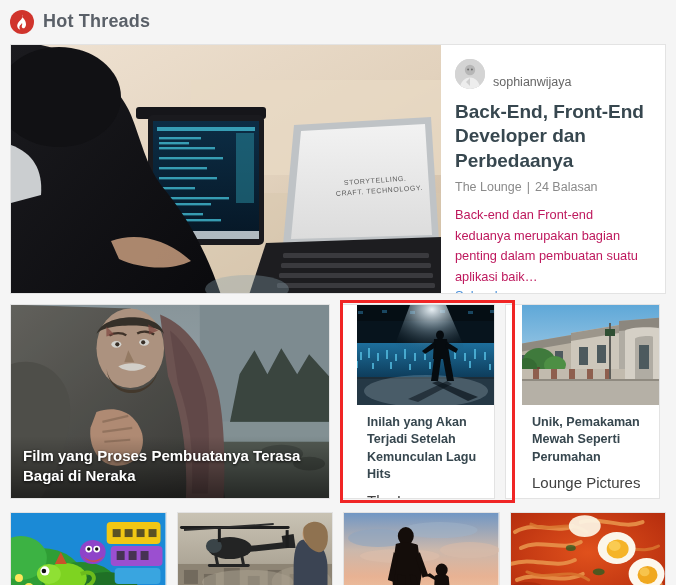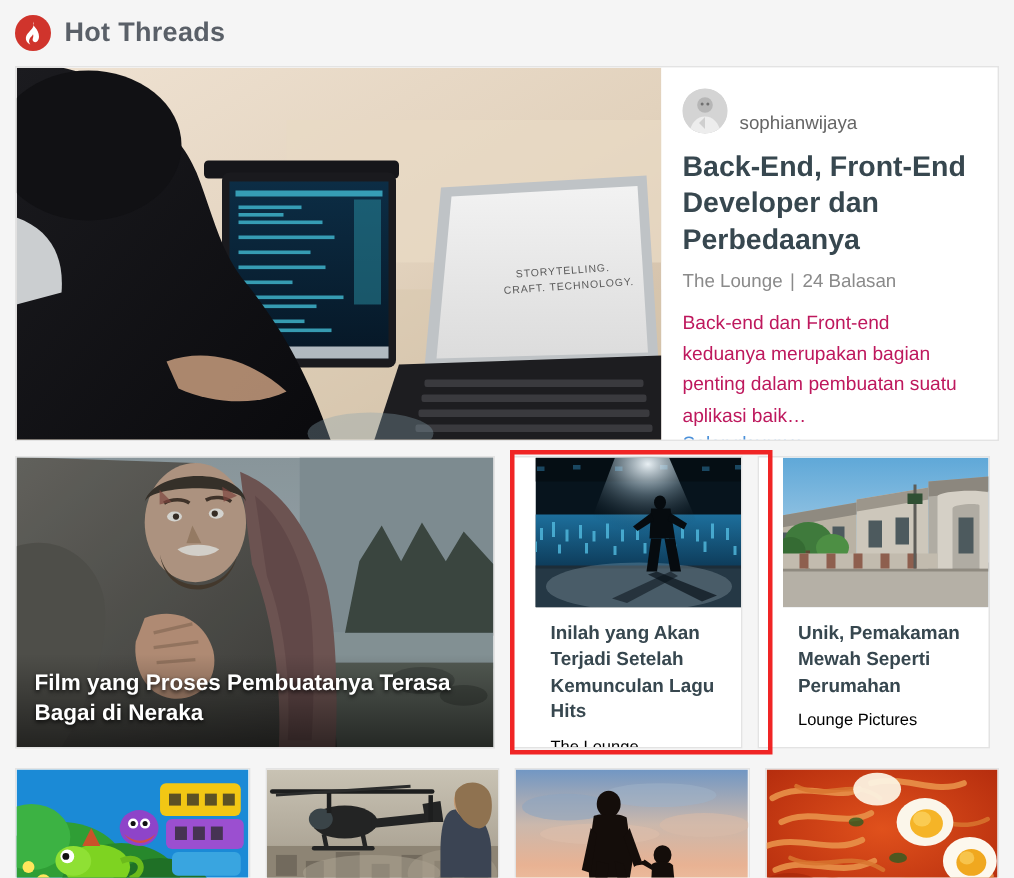--- a/index.html
+++ b/index.html
@@ -98,21 +98,21 @@
     flex: 0 0 155px; height: 195px;
     background: #fff; border: 1px solid #e3e3e3;
     display: flex; flex-direction: column; overflow: hidden; padding-left: 16px;
   }
   .mid-card .thumb { width: 100%; height: 100px; overflow: hidden; flex: 0 0 100px; }
   .mid-card .body { padding: 9px 10px 0 10px; }
   .mid-card .ct {
     font-size: 12.6px; font-weight: bold; line-height: 1.38; color: #37474f;
     margin-bottom: 8px;
   }
-  .mid-card .cs { font-size: 11px; color: #000000; }
+  .mid-card .cs { font-size: 15px; color: #404040; }
 
   
   .highlight-box {
     position: absolute;
     left: 330px; top: -4px;
     width: 175px; height: 203px;
     border: 3px solid #f02525;
     pointer-events: none;
     z-index: 5;
   }

